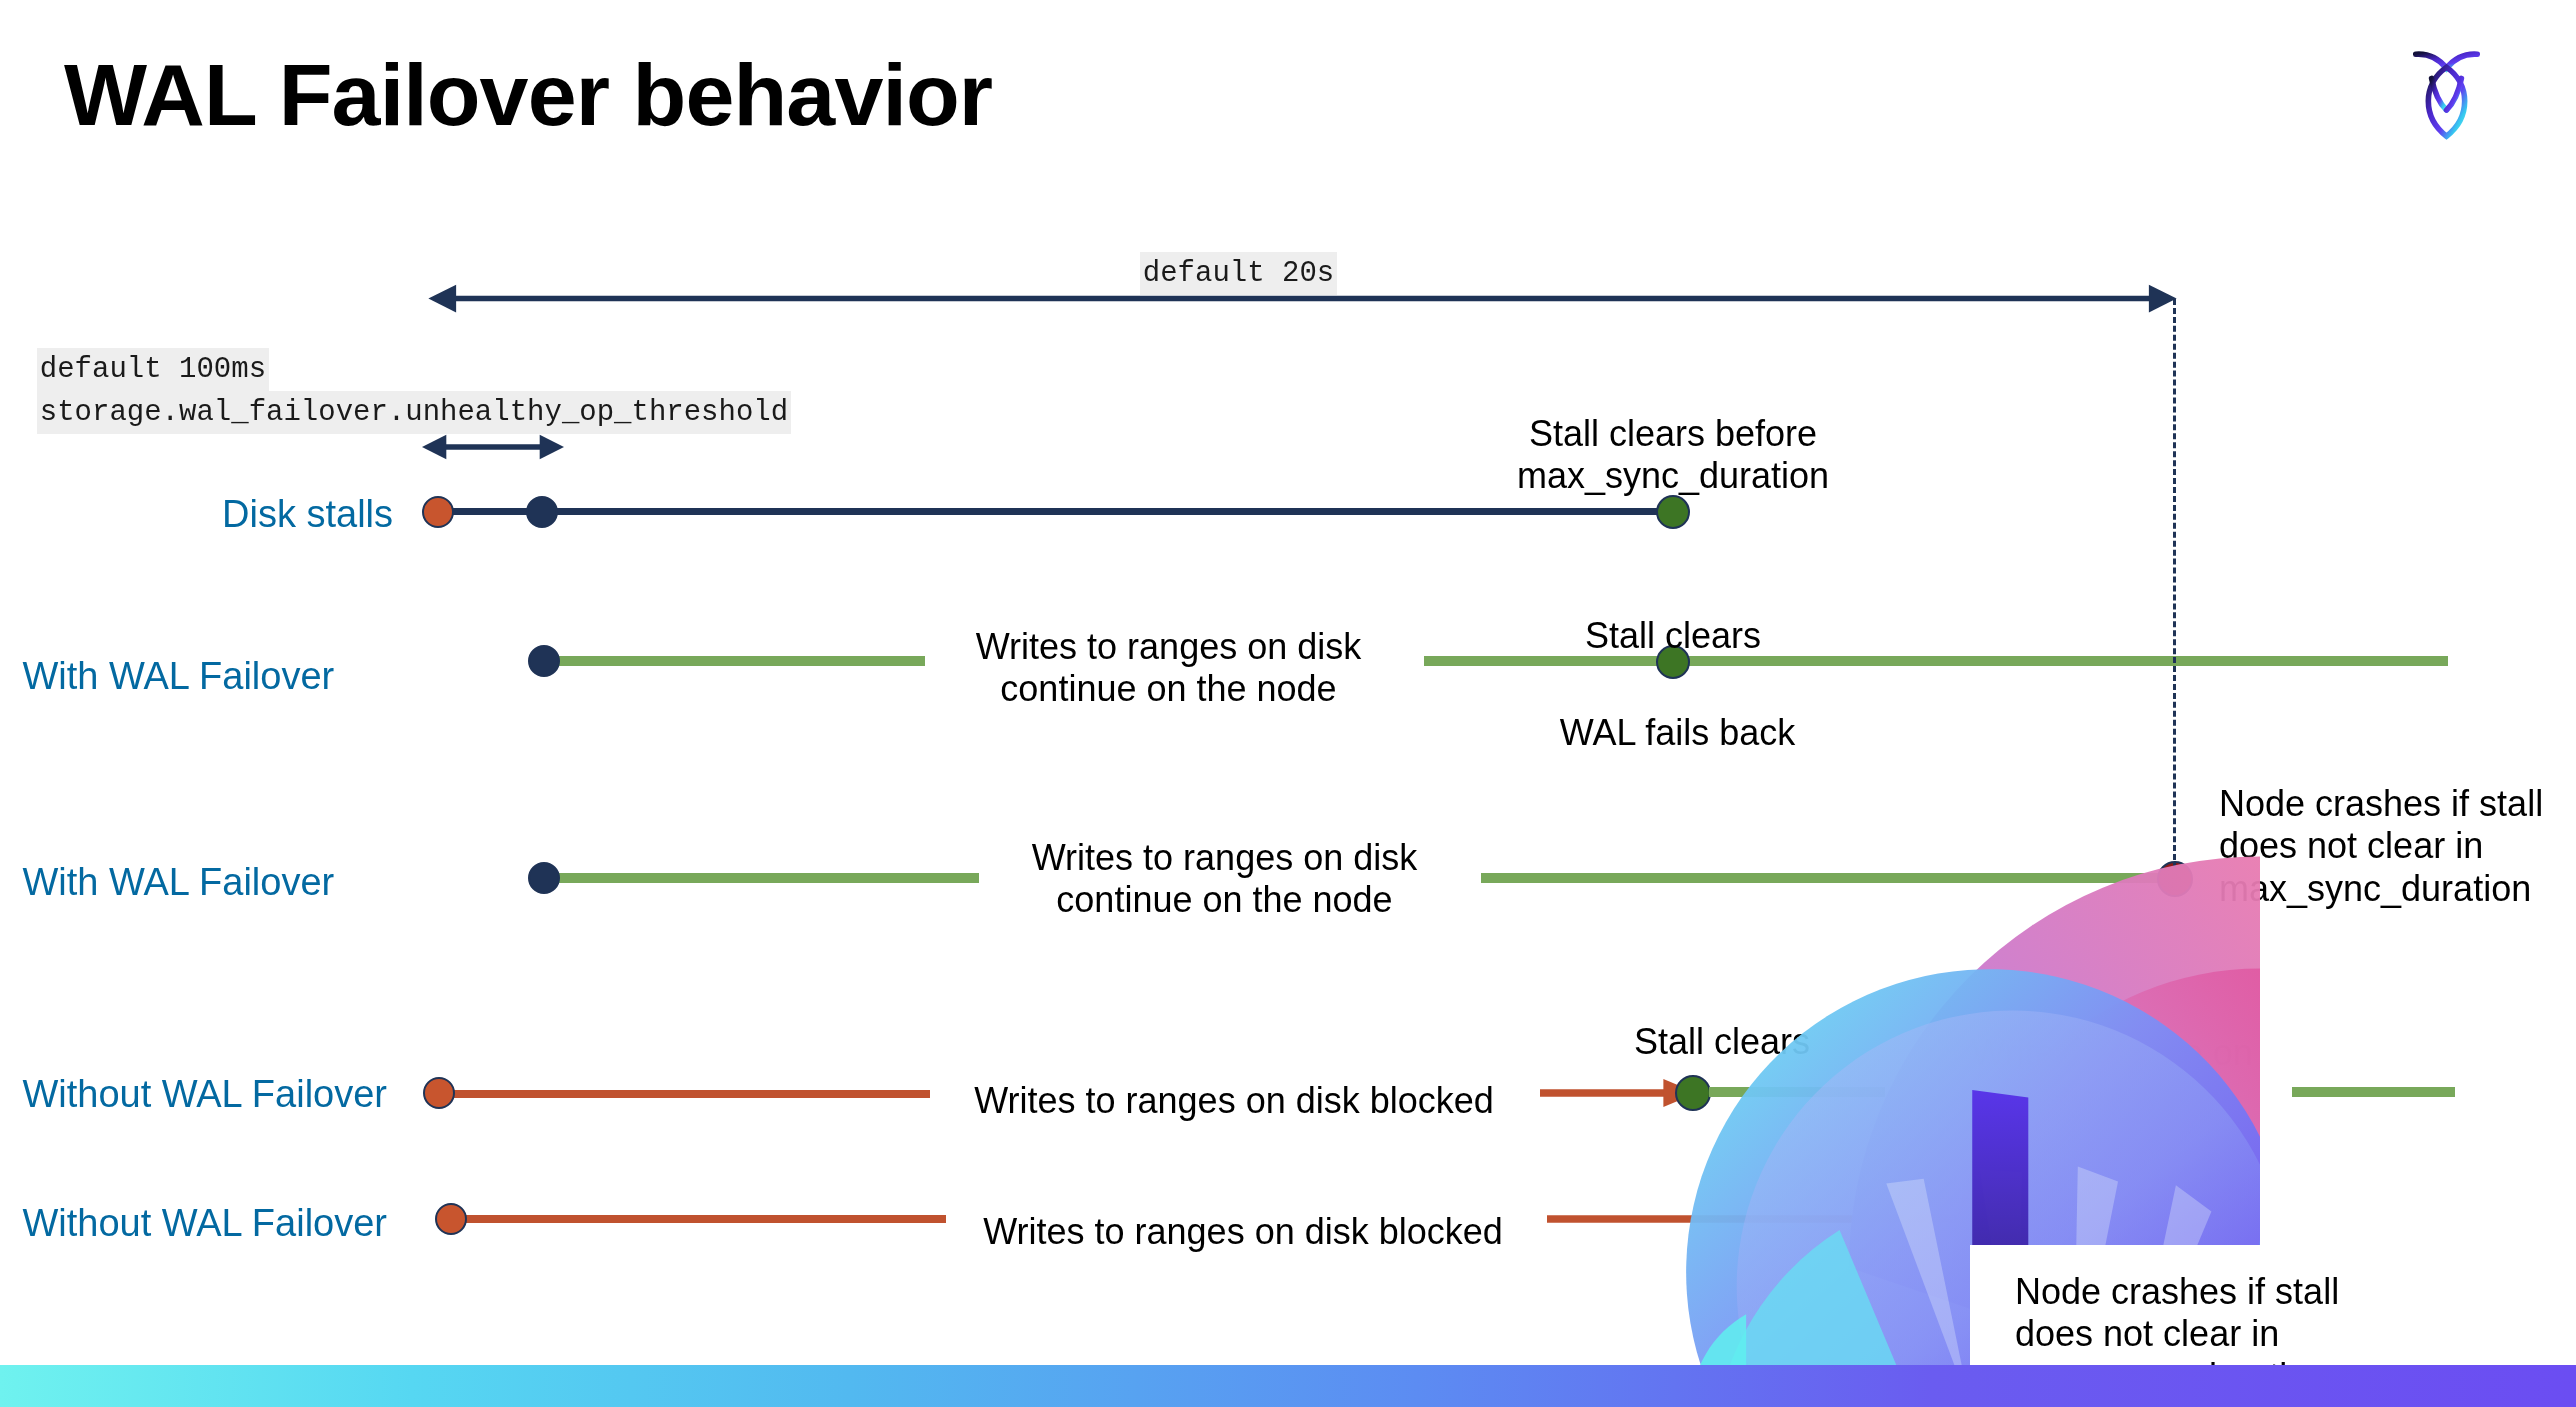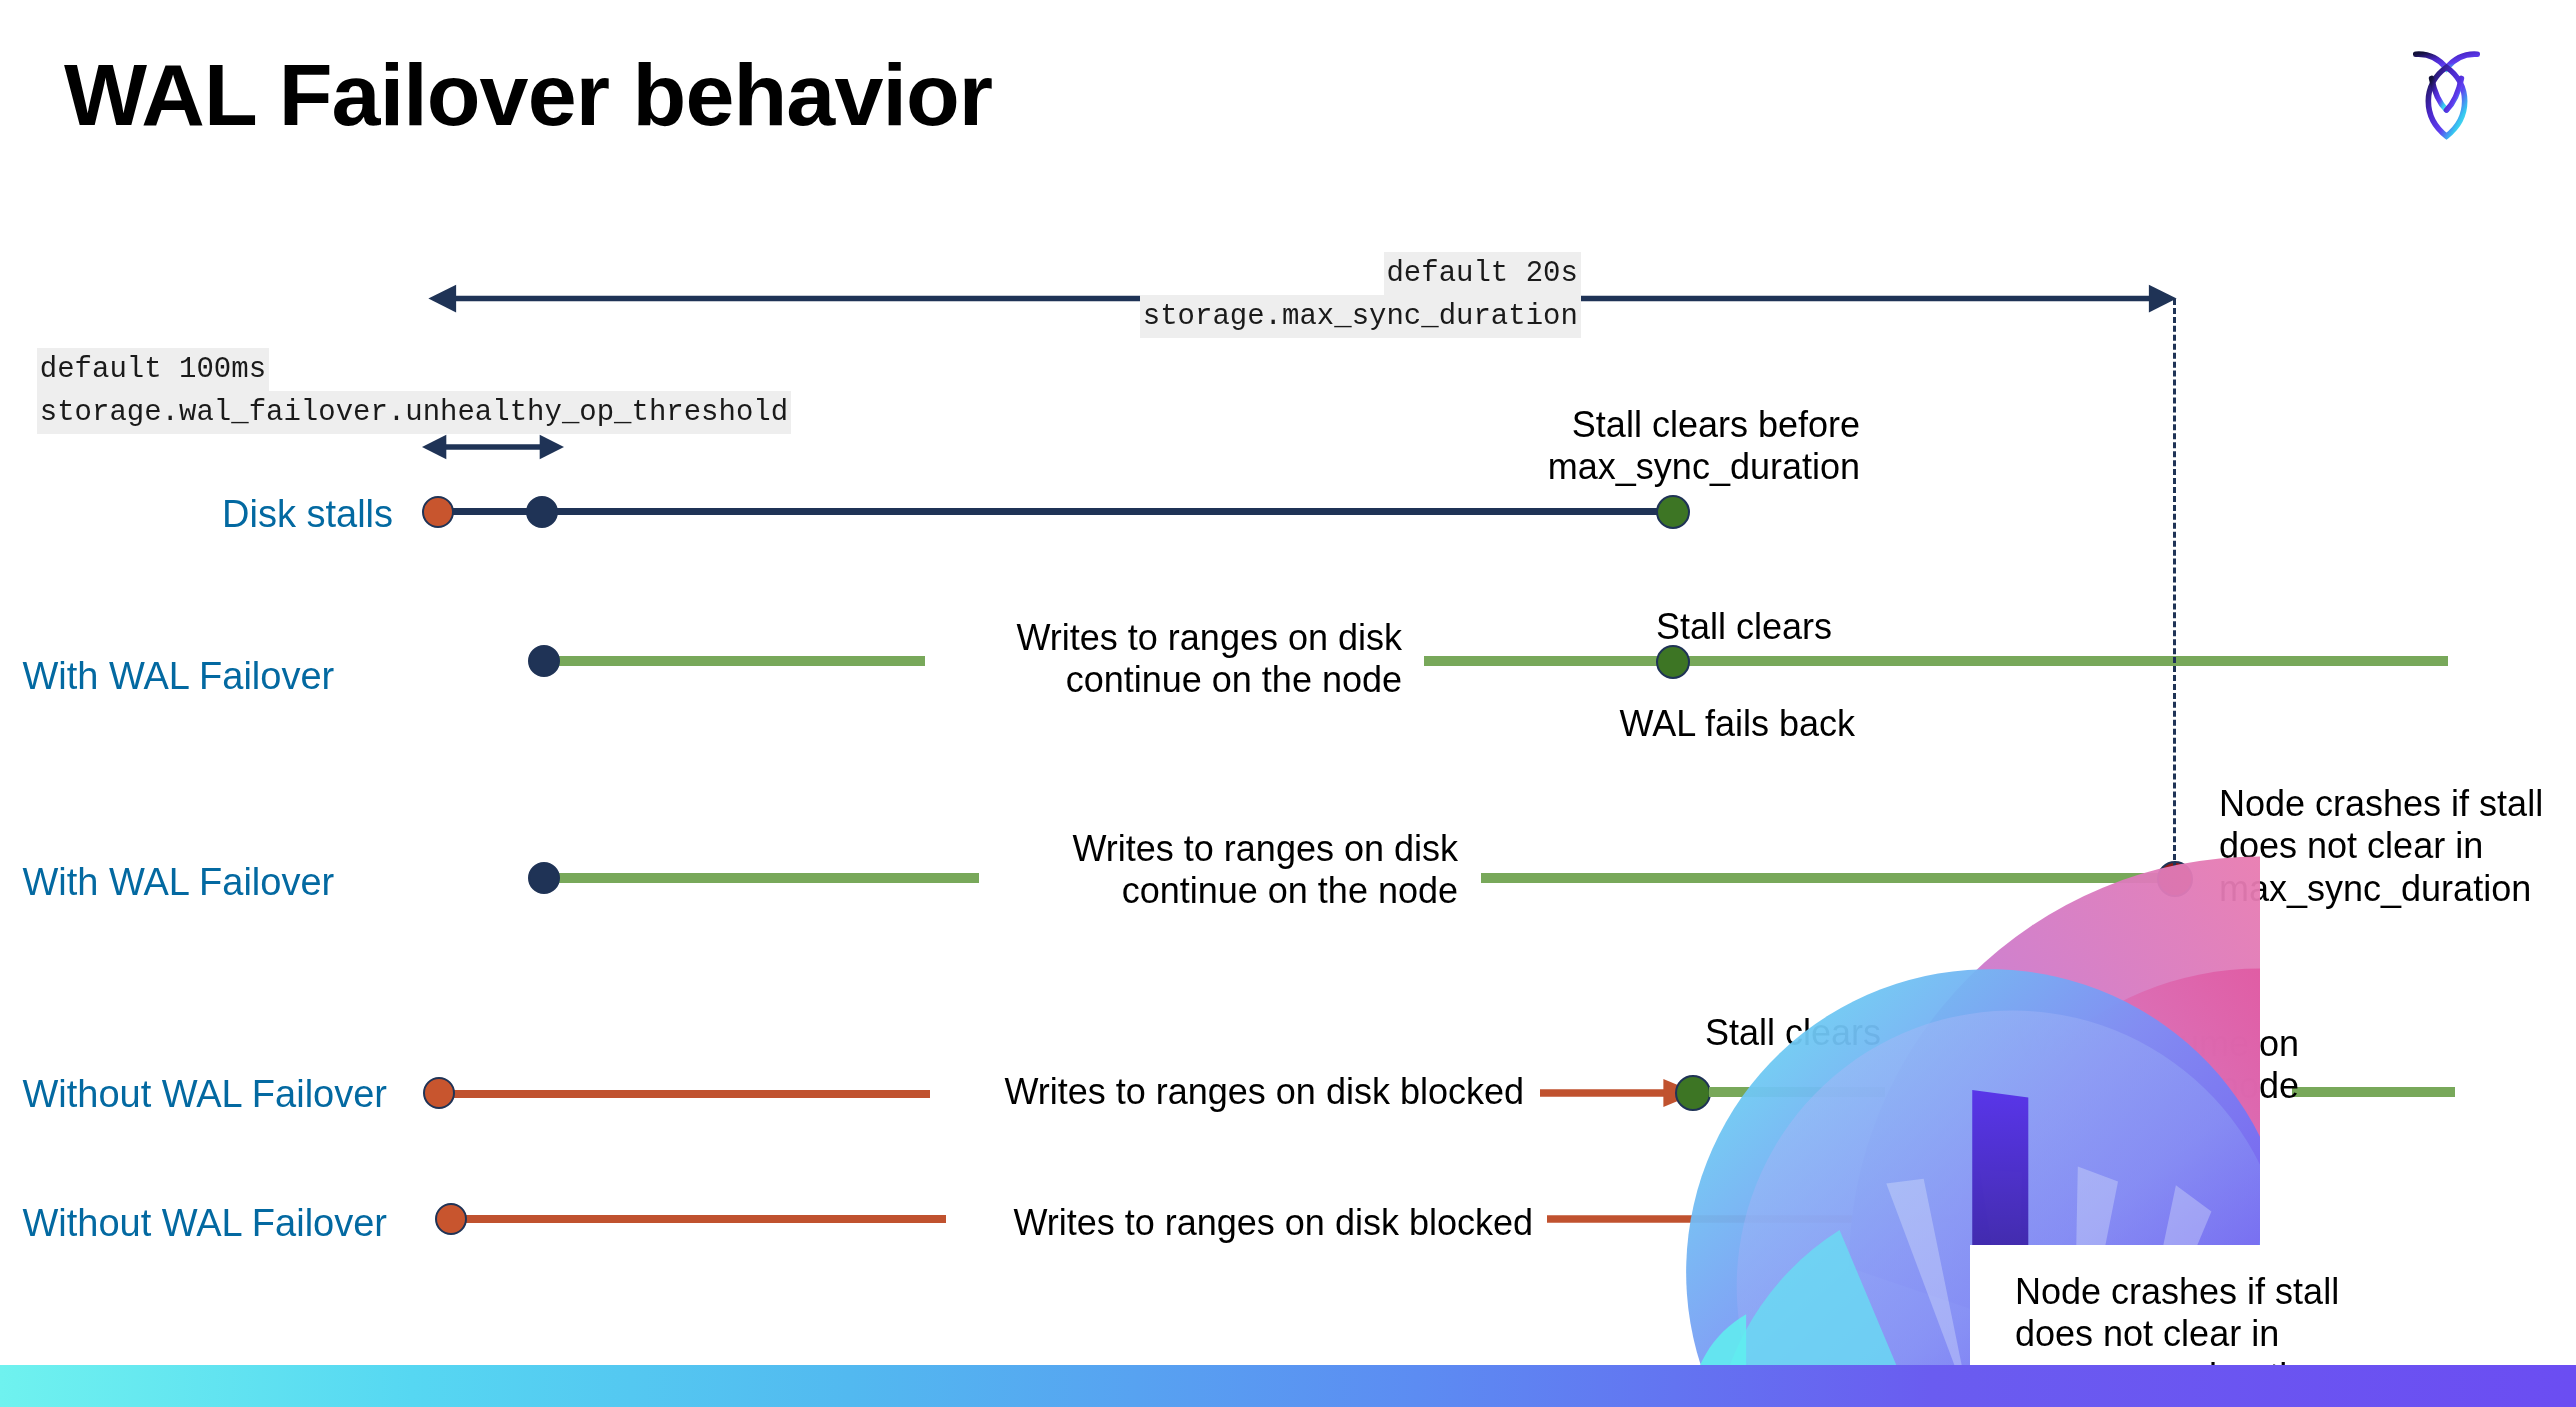--- a/index.html
+++ b/index.html
@@ -46,21 +46,21 @@
     display: inline-block;
   }
 
   
   .lbl {
     font-size: 36px;
     color: #000000;
     line-height: 1.18;
     white-space: nowrap;
   }
-  .lbl.center { text-align: right; }
+  .lbl.center { text-align: center; margin-top: 9px; }
   .lbl.left   { text-align: left; }
 
   .row-label {
     font-size: 38px;
     color: #0369a1;
     white-space: nowrap;
     line-height: 1;
   }
 
   
@@ -148,21 +148,20 @@
   <div class="abs" style="left:419px; top:280px; width:1767px; height:37px;">
     <svg width="1767" height="37" viewBox="0 0 1890 40">
       <line x1="26" y1="20" x2="1864" y2="20" stroke="#1f3356" stroke-width="6"></line>
       <polygon points="0,20 30,5 30,35" fill="#1f3356"></polygon>
       <polygon points="1890,20 1860,5 1860,35" fill="#1f3356"></polygon>
     </svg>
   </div>
 
   <div class="abs" style="left:1140px; top:252px; text-align:right;">
     <div class="code-chip">default 20s</div><br>
-    <div class="code-chip">storage.max_sync_duration</div>
   </div>
 
   <div class="abs" style="left:37px; top:348px; text-align:left;">
     <div class="code-chip">default 100ms</div><br>
     <div class="code-chip">storage.wal_failover.unhealthy_op_threshold</div>
   </div>
 
   <div class="abs" style="left:422px; top:430px; width:142px; height:34px;">
     <svg width="142" height="34" viewBox="0 0 152 36">
       <line x1="20" y1="18" x2="132" y2="18" stroke="#1f3356" stroke-width="6"></line>

